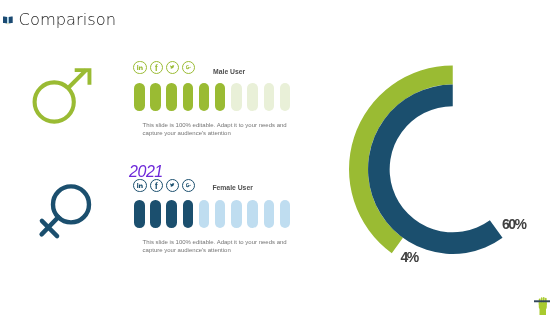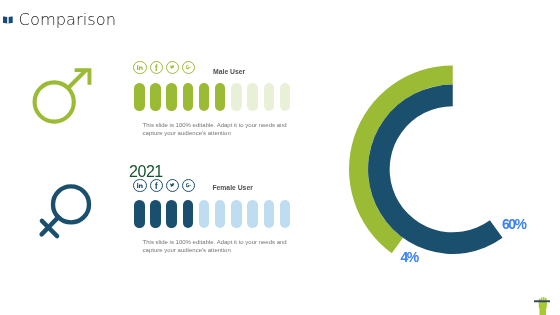--- a/index.html
+++ b/index.html
@@ -14,37 +14,37 @@
                font-weight:300;font-size:16.3px;line-height:16px;
                color:#1f1f1f;white-space:nowrap;will-change:opacity;}
 
   
   .gender-male{position:absolute;left:26px;top:60px;width:68px;height:66px;}
   .gender-female{position:absolute;left:36px;top:180px;width:60px;height:62px;}
 
   
   .year{position:absolute;will-change:opacity;left:129px;top:163.8px;font-family:"Liberation Sans",sans-serif;
         font-size:16px;line-height:16px;
-        font-weight:400;color:#14532d;letter-spacing:-0.45px;}
+        font-weight:400;color:#6d28d9;letter-spacing:-0.45px;font-style:italic;}
   .social-row{position:absolute;display:flex;gap:2.43px;}
   .soc{width:13.7px;height:13.7px;border-radius:50%;border:0.9px solid currentColor;
        display:flex;align-items:center;justify-content:center;box-sizing:border-box;}
   .soc svg{display:block;}
   .user-label{position:absolute;will-change:opacity;font-family:"Liberation Sans",sans-serif;
               font-size:6.8px;line-height:7px;color:#4f4f4f;
               font-weight:bold;white-space:nowrap;}
   .bars{position:absolute;display:flex;gap:5.7px;}
   .bar{width:10.5px;height:28px;border-radius:5.3px;}
   .body-text{position:absolute;will-change:opacity;font-family:"Liberation Sans",sans-serif;
              font-size:6px;line-height:7.9px;color:#757575;width:148px;}
 
   
   .donut{position:absolute;left:0;top:0;width:560px;height:315px;}
   .pct{position:absolute;will-change:opacity;font-family:"Liberation Sans",sans-serif;font-size:14px;
-       line-height:14px;font-weight:bold;color:#3b82f6;letter-spacing:-1.5px;
+       line-height:14px;font-weight:bold;color:#404040;letter-spacing:-1.5px;
        white-space:nowrap;}
 
   
   .logo{position:absolute;left:534px;top:293.5px;width:20px;height:21px;}
 </style>
 </head>
 <body>
 
 <div class="slide">
 

